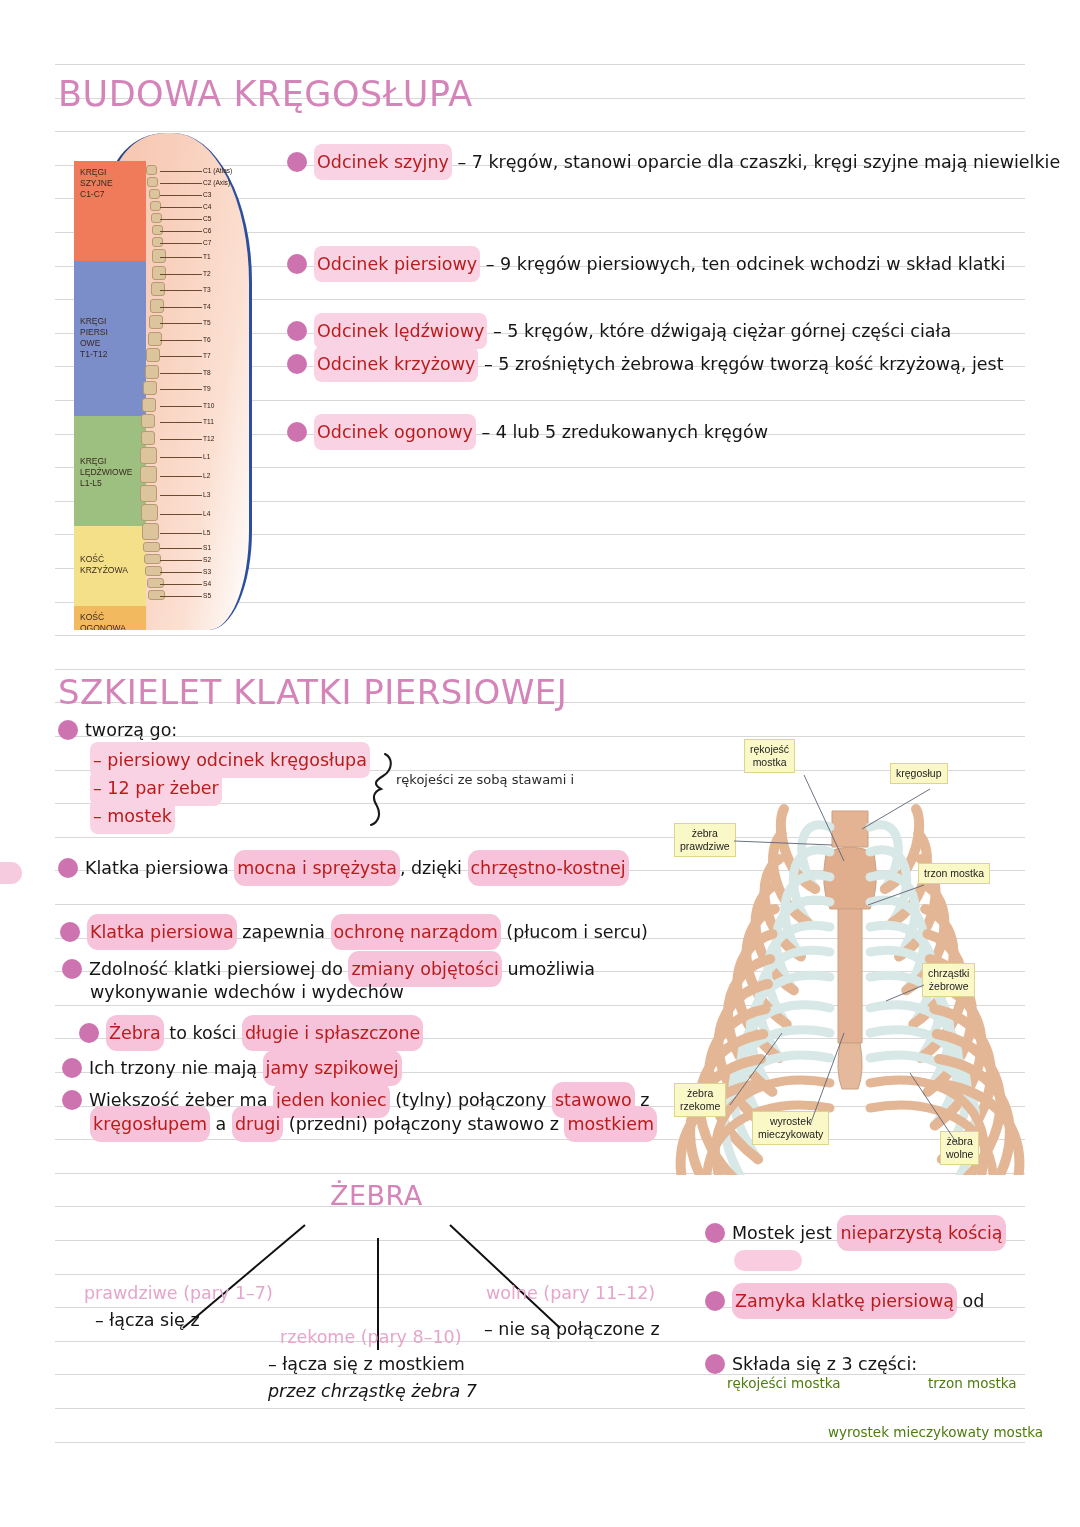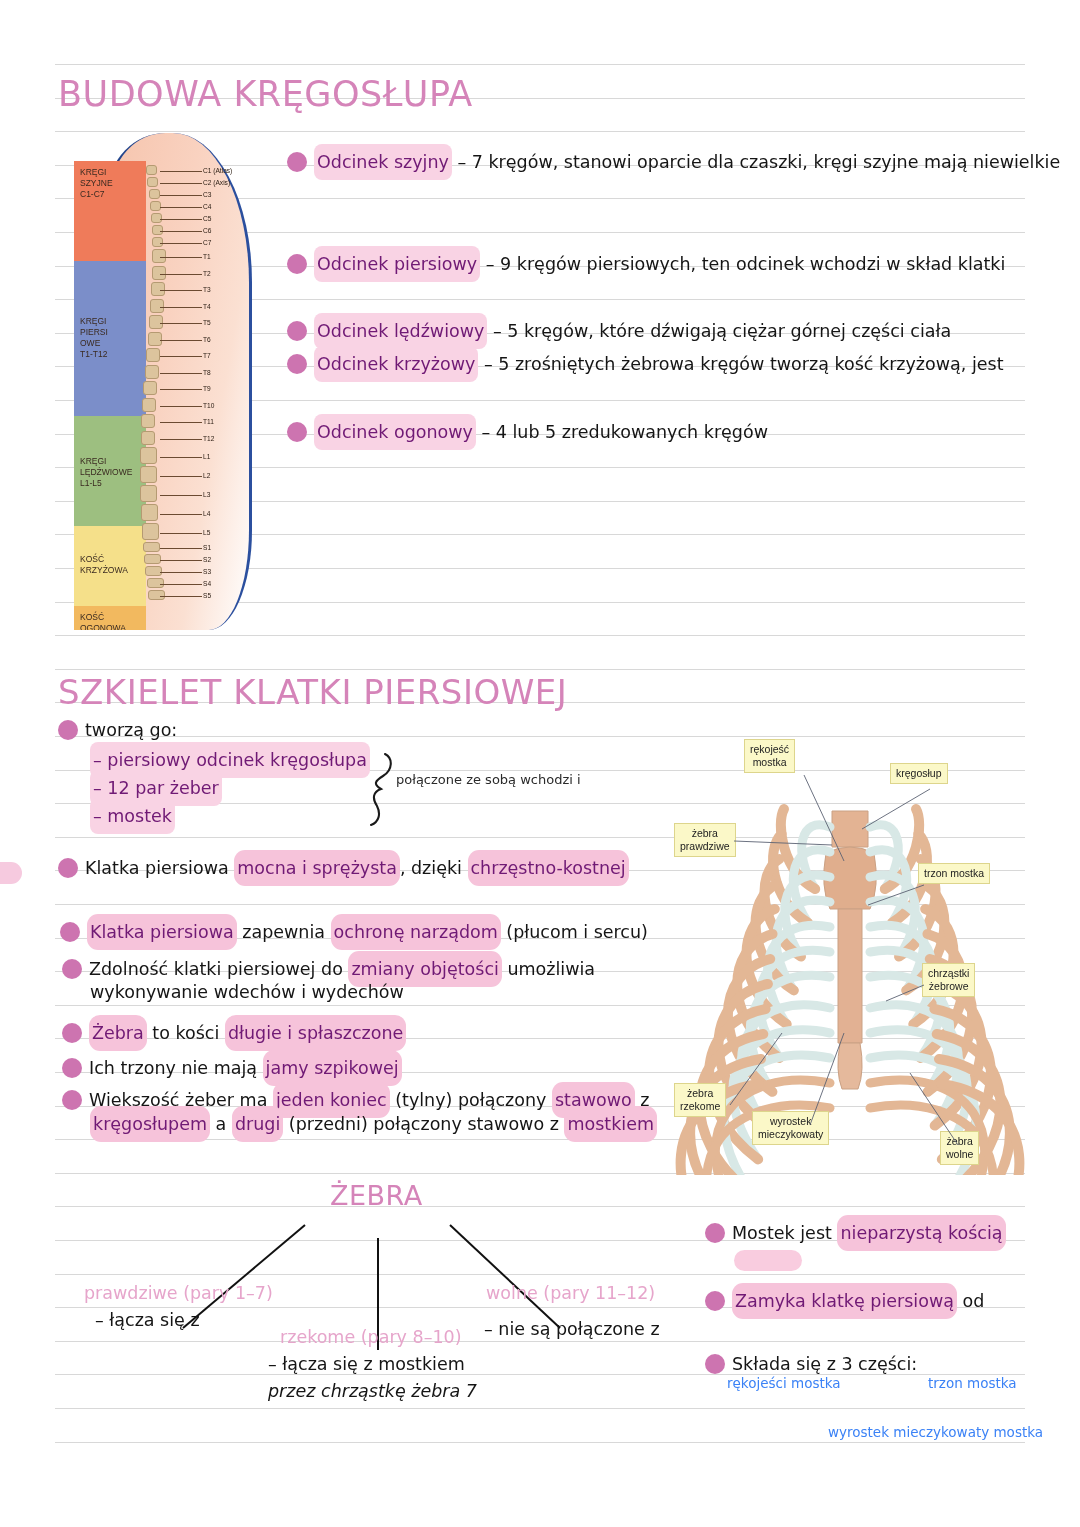--- a/index.html
+++ b/index.html
@@ -44,21 +44,21 @@
     font-size: 17.5px;
     color: #151515;
     line-height: 36px;
     white-space: nowrap;
   }
   .bullet .txt { line-height: 23px; padding-top: 1px; }
   .bdot { margin-top: 2px; }
 
   mark {
     background: #f9d3e4;
-    color: #701a75;
+    color: #b91c1c;
     border-radius: 8px;
     padding: 8px 3px;
   }
   mark.strong { background: #f6c3da; border-radius: 11px; }
 
   
   .blank-pill {
     position: absolute;
     background: #f9ccdf;
     border-radius: 11px;
@@ -96,21 +96,21 @@
     white-space: nowrap;
   }
   .tree-sub {
     position: absolute;
     color: #151515;
     font-size: 17.5px;
     white-space: nowrap;
   }
   .faint {
     position: absolute;
-    color: #3b82f6;
+    color: #4d7c0f;
     font-size: 13.5px;
     white-space: nowrap;
   }
 
   
   .spine-img {
     position: absolute;
     left: 74px; top: 133px;
     width: 178px; height: 497px;
     overflow: hidden;
@@ -359,39 +359,39 @@
 </div>
 <div class="sub" style="left:90px; top:806px;">
   <mark>– mostek</mark>
 </div>
 
 <div class="brace">
   <svg width="38" height="76" viewBox="0 0 38 76">
     <path d="M22 2 C 30 6, 30 18, 20 24 C 12 29, 10 32, 18 37 C 10 40, 9 46, 14 54 C 18 62, 16 70, 8 73" fill="none" stroke="#1a1a1a" stroke-width="2.1" stroke-linecap="round"></path>
   </svg>
 </div>
-<div class="brace-note">połączone ze sobą wchodzi i</div>
+<div class="brace-note">rękojeści ze sobą stawami i</div>
 
 <div class="bullet" style="left:58px; top:856px;">
   <span class="bdot"></span>
   <span class="txt">Klatka piersiowa <mark class="strong">mocna i sprężysta</mark>, dzięki <mark class="strong">chrzęstno-kostnej</mark></span>
 </div>
 
 <div class="bullet" style="left:60px; top:920px;">
   <span class="bdot"></span>
   <span class="txt"><mark class="strong">Klatka piersiowa</mark> zapewnia <mark class="strong">ochronę narządom</mark> (płucom i sercu)</span>
 </div>
 
 <div class="bullet" style="left:62px; top:957px;">
   <span class="bdot"></span>
   <span class="txt">Zdolność klatki piersiowej do <mark class="strong">zmiany objętości</mark> umożliwia</span>
 </div>
 <div class="sub" style="left:90px; top:982px;">wykonywanie wdechów i wydechów</div>
 
-<div class="bullet" style="left:62px; top:1021px;">
+<div class="bullet" style="left:79px; top:1021px;">
   <span class="bdot"></span>
   <span class="txt"><mark class="strong">Żebra</mark> to kości <mark class="strong">długie i spłaszczone</mark></span>
 </div>
 
 <div class="bullet" style="left:62px; top:1056px;">
   <span class="bdot"></span>
   <span class="txt">Ich trzony nie mają <mark class="strong">jamy szpikowej</mark></span>
 </div>
 
 <div class="bullet" style="left:62px; top:1088px;">

